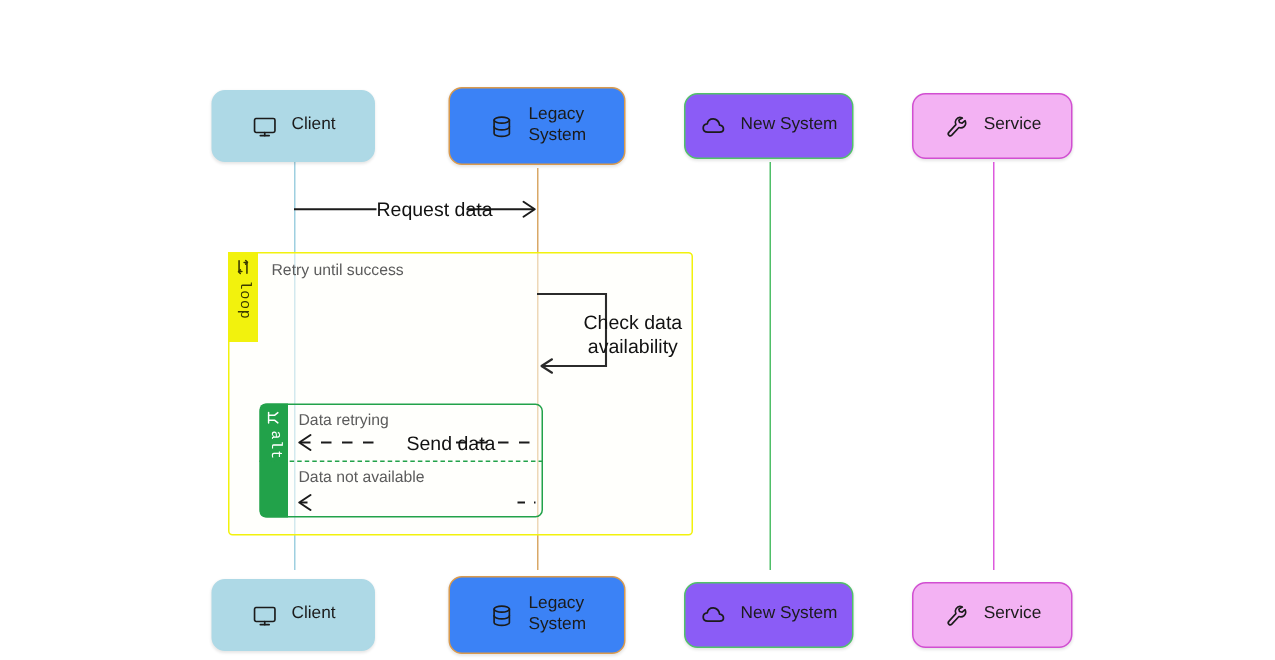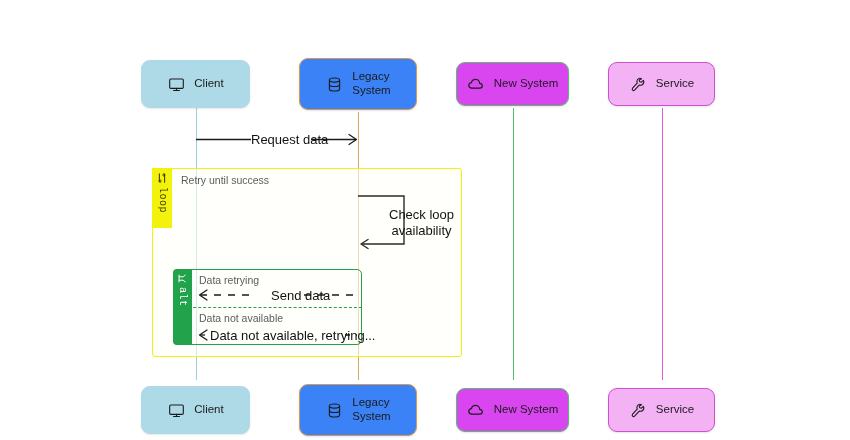--- a/index.html
+++ b/index.html
@@ -44,21 +44,21 @@
     align-items: center;
     justify-content: center;
     width: 18px;
     height: 18px;
     flex: 0 0 18px;
   }
   .participant .p-icon svg { display:block; }
 
   .p-client   { background: #aed9e6; border: 1px solid #aed9e6; }
   .p-legacy   { background: #3b82f6; border: 1.4px solid #d99a4e; }
-  .p-new      { background: #d946ef; border: 1.4px solid #51c16a; }
+  .p-new      { background: #8b5cf6; border: 1.4px solid #51c16a; }
   .p-service  { background: #f3b2f3; border: 1.4px solid #d14fd1; }
 
   
   .lifeline {
     position: absolute;
     width: 1.3px;
     z-index: 1;
   }
 
   
@@ -184,36 +184,35 @@
     <line x1="1" y1="9.5" x2="56" y2="9.5" stroke="#1b1b1b" stroke-width="1.3"></line>
     <line x1="116" y1="9.5" x2="161" y2="9.5" stroke="#1b1b1b" stroke-width="1.3"></line>
     <polyline points="154,4.5 161.5,9.5 154,14.5" stroke="#1b1b1b" stroke-width="1.3" fill="none" stroke-linecap="round" stroke-linejoin="round"></polyline>
   </svg>
   <div class="msg-label" style="left:251px; top:132px;">Request data</div>
 
   <svg class="msg-svg" style="left:356px; top:193px;" width="60" height="60" viewBox="0 0 60 60">
     <polyline points="2,3 48,3 48,51 6,51" stroke="#2b2b2b" stroke-width="1.4" fill="none" stroke-linejoin="miter"></polyline>
     <polyline points="12,46.5 5,51 12,55.5" stroke="#2b2b2b" stroke-width="1.4" fill="none" stroke-linecap="round" stroke-linejoin="round"></polyline>
   </svg>
-  <div class="msg-label" style="left:389px; top:207px; text-align:center;">Check loop
+  <div class="msg-label" style="left:389px; top:207px; text-align:center;">Check data
 availability</div>
 
   <svg class="msg-svg" style="left:195px; top:286px;" width="165" height="18" viewBox="0 0 165 18">
     <line x1="5" y1="9" x2="56" y2="9" stroke="#1b1b1b" stroke-width="1.3" stroke-dasharray="7,7"></line>
     <line x1="109" y1="9" x2="162" y2="9" stroke="#1b1b1b" stroke-width="1.3" stroke-dasharray="7,7"></line>
     <polyline points="12,4 4.5,9 12,14" stroke="#1b1b1b" stroke-width="1.3" fill="none" stroke-linecap="round" stroke-linejoin="round"></polyline>
   </svg>
   <div class="msg-label" style="left:255px; top:288px;margin-left:16px;">Send data</div>
 
   <svg class="msg-svg" style="left:195px; top:326px;" width="165" height="18" viewBox="0 0 165 18">
     <line x1="5" y1="9" x2="10" y2="9" stroke="#1b1b1b" stroke-width="1.3"></line>
     <line x1="150" y1="9" x2="162" y2="9" stroke="#1b1b1b" stroke-width="1.3" stroke-dasharray="5,6"></line>
     <polyline points="12,4 4.5,9 12,14" stroke="#1b1b1b" stroke-width="1.3" fill="none" stroke-linecap="round" stroke-linejoin="round"></polyline>
   </svg>
-  <div class="msg-label" style="left:210px; top:328px;">Data not available, retrying...</div>
 
   <div class="participant p-client" style="left:141px; top:60px; width:109px; height:48px;">
     <span class="p-icon">
       <svg width="17" height="17" viewBox="0 0 20 20" stroke="#1b1b1b" stroke-width="1.3" fill="none" stroke-linecap="round" stroke-linejoin="round">
         <rect x="2" y="3.5" width="16" height="11" rx="1.3"></rect>
         <line x1="10" y1="14.5" x2="10" y2="17"></line>
         <line x1="6.5" y1="17" x2="13.5" y2="17"></line>
       </svg>
     </span>
     <span class="p-label">Client</span>

